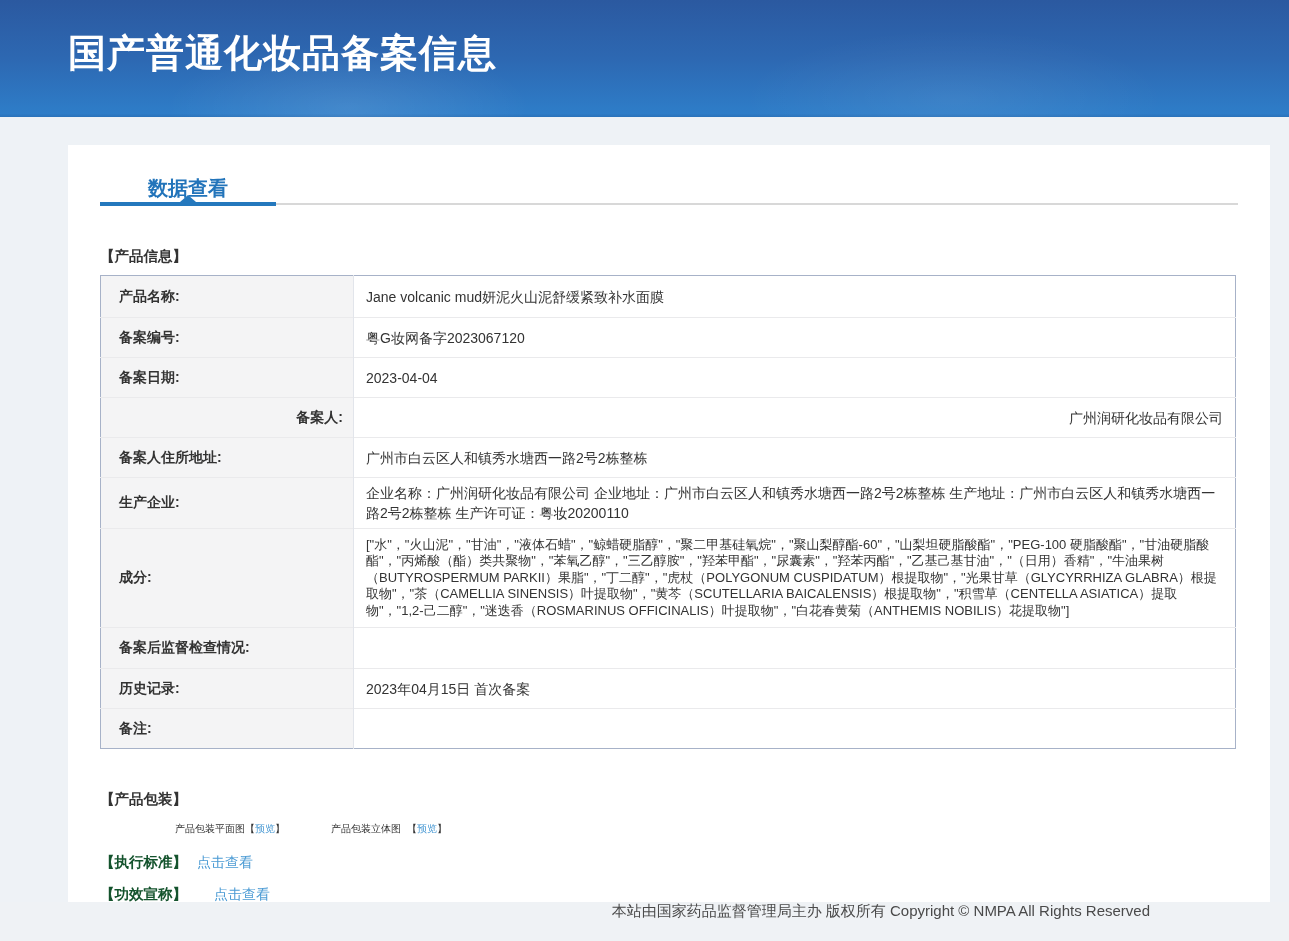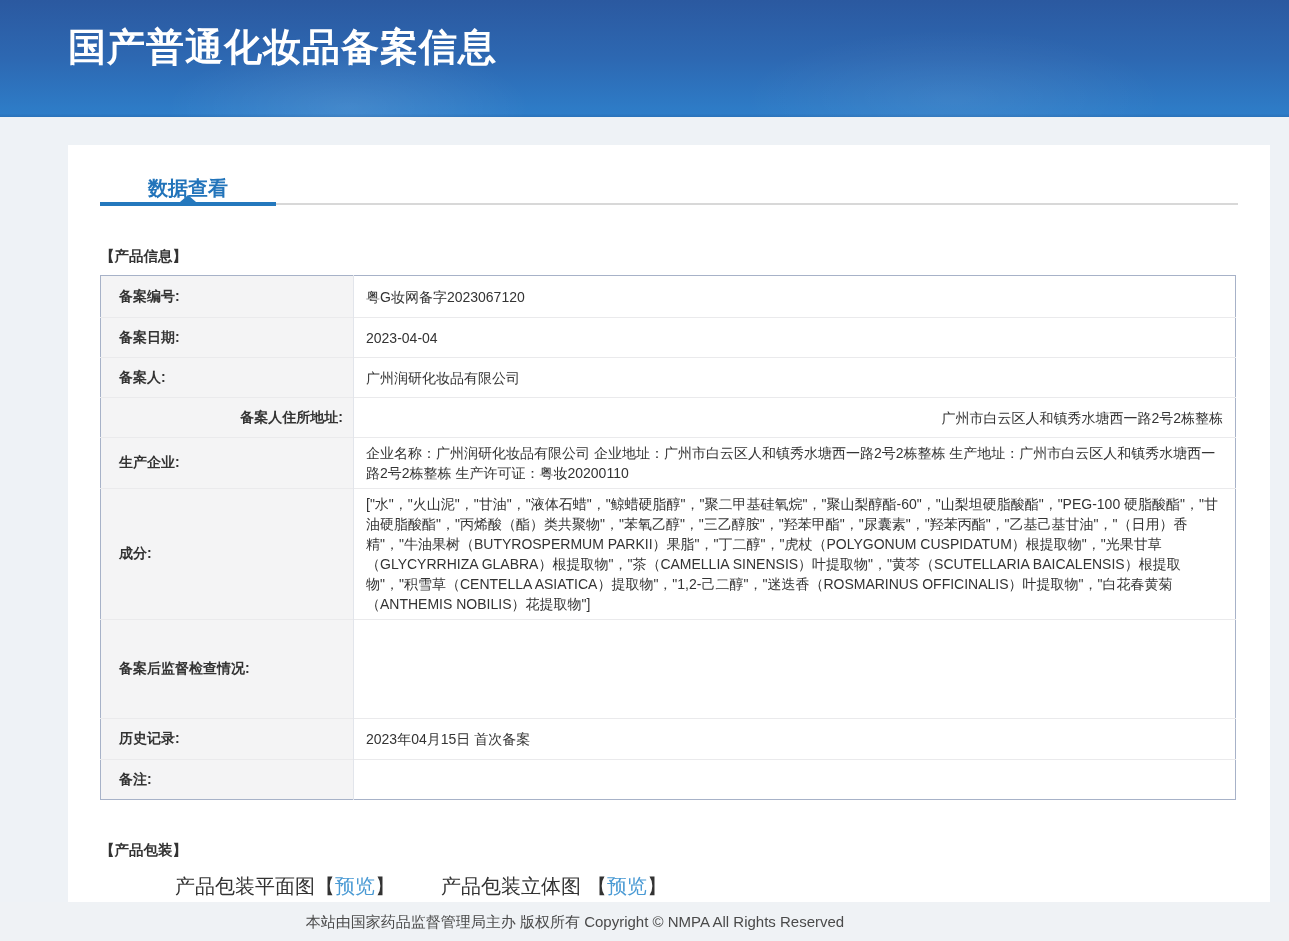--- a/index.html
+++ b/index.html
@@ -16,21 +16,21 @@
   .header {
     position:relative;
     height:117px;
     background:
       radial-gradient(ellipse 260px 90px at 27% 92%, rgba(255,255,255,0.10), rgba(255,255,255,0) 70%),
       radial-gradient(ellipse 300px 100px at 74% 85%, rgba(255,255,255,0.07), rgba(255,255,255,0) 70%),
       linear-gradient(180deg,#2b59a0 0%, #2d68b2 50%, #2e7dc8 97%, #2a72ba 100%);
   }
   .header-title {
     position:absolute;
-    left:68px; top:22px;
+    left:68px; top:28px;
     font-size:38px;
     font-weight:bold;
     color:#ffffff;
     letter-spacing:1px;
   }
 
   
   .card {
     position:absolute;
     left:68px; top:145px;
@@ -118,21 +118,21 @@
   .info-table tr:nth-child(10) { height:40px; }
   .info-table tr:nth-child(7) td.cell-value {
     font-size:13px;
     line-height:16.5px;
     padding:4px 10px 4px 12px;
   }
 
   
   .packaging-row {
     margin:13px 0 0 107px;
-    font-size:20px;
+    font-size:10px;
     color:#333;
     display:flex;
     align-items:center;
   }
   .packaging-item { white-space:nowrap; }
   .packaging-item + .packaging-item { margin-left:46px; }
   .packaging-item .gap { display:inline-block; width:6px; }
   .link {
     color:#4a9ad4;
     cursor:pointer;
@@ -150,22 +150,21 @@
 
   
   .footer {
     position:absolute;
     left:0; top:902px;
     width:1289px; height:39px;
     background:#eff2f5;
   }
   .footer-text {
     width:1150px;
-    text-align:center;
-    padding-top:11px;
+    text-align:right;
     font-size:15px;
     color:#4a4a4a;
   }
 </style>
 </head>
 <body>
 
 <div class="header">
   <div class="header-title">国产普通化妆品备案信息</div>
 </div>
@@ -174,20 +173,24 @@
 
   <div class="tab-bar">
     <div class="tab">数据查看</div>
     <div class="tab-divider"></div>
   </div>
 
   <div class="section-title">【产品信息】</div>
 
   <table class="info-table">
     <tbody>
+      <tr>
+        <td class="cell-label">产品名称:</td>
+        <td class="cell-value">Jane volcanic mud妍泥火山泥舒缓紧致补水面膜</td>
+      </tr>
       <tr>
         <td class="cell-label">备案编号:</td>
         <td class="cell-value">粤G妆网备字2023067120</td>
       </tr>
       <tr>
         <td class="cell-label">备案日期:</td>
         <td class="cell-value">2023-04-04</td>
       </tr>
       <tr>
         <td class="cell-label">备案人:</td>

